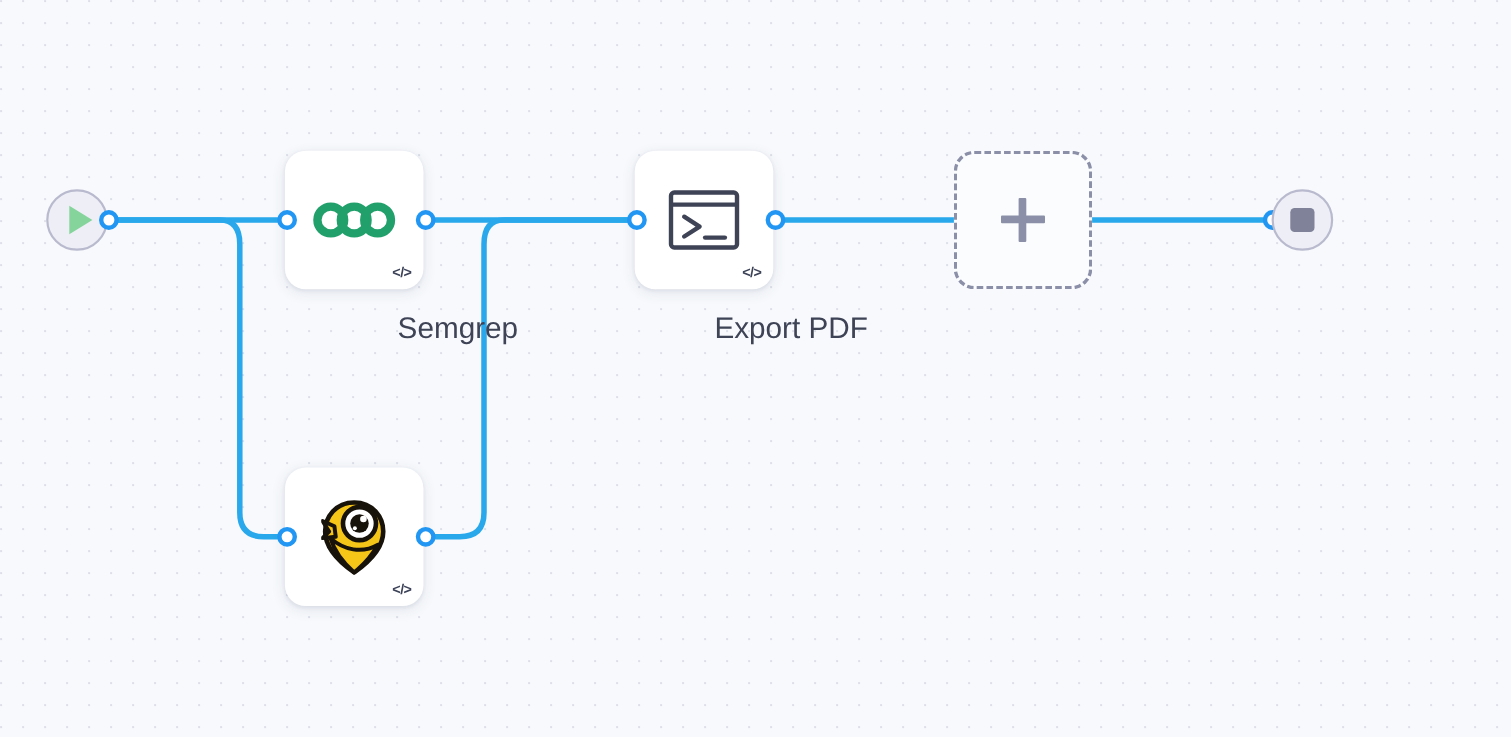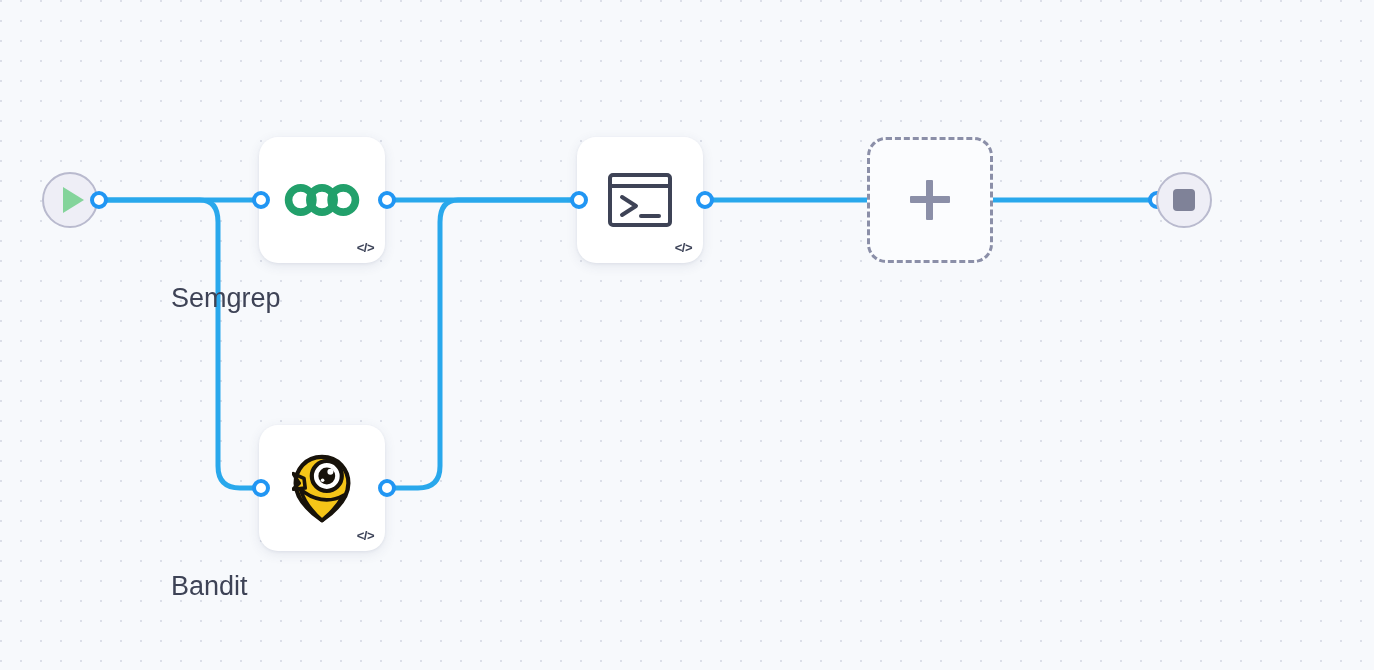--- a/index.html
+++ b/index.html
@@ -90,21 +90,21 @@
     background: #8b8fa8;
     border-radius: 1px;
   }
   .plus-glyph::before { left: 0; top: 16px; width: 40px; height: 7px; }
   .plus-glyph::after  { top: 0; left: 16px; height: 40px; width: 7px; }
 
   
   .step-label {
     position: absolute;
     width: 300px;
-    text-align: left;
+    text-align: right;
     font-size: 27px;
     color: #3e4356;
     white-space: nowrap;
   }
   .step-label.muted { color: #666b80; }
 
   
   .port {
     position: absolute;
     width: 18px;
@@ -160,33 +160,33 @@
 
       <circle cx="58" cy="40" r="25" fill="#ffffff" stroke="#17120a" stroke-width="7"></circle>
       <circle cx="58" cy="40" r="14" fill="#17120a"></circle>
       <circle cx="64" cy="33" r="5" fill="#ffffff"></circle>
       <circle cx="51" cy="47" r="3" fill="#ffffff"></circle>
     </svg>
     <span class="code-badge">&lt;/&gt;</span>
   </div>
   <div class="port" style="left:252px; top:479px;"></div>
   <div class="port" style="left:378px; top:479px;"></div>
-  <div class="step-label" style="left:171px; top:571px;">Bandit</div>
 
   <div class="step" style="left:577px; top:137px;">
     <svg width="66" height="56" viewBox="0 0 66 56">
       <rect x="3" y="3" width="60" height="50" rx="3" fill="#ffffff" stroke="#3e4356" stroke-width="4"></rect>
       <line x1="3" y1="14" x2="63" y2="14" stroke="#3e4356" stroke-width="4"></line>
       <polyline points="15,25 29,34 15,43" fill="none" stroke="#3e4356" stroke-width="4" stroke-linecap="round" stroke-linejoin="round"></polyline>
       <line x1="34" y1="44" x2="52" y2="44" stroke="#3e4356" stroke-width="4" stroke-linecap="round"></line>
     </svg>
     <span class="code-badge">&lt;/&gt;</span>
   </div>
   <div class="port" style="left:570px; top:191px;"></div>
   <div class="port" style="left:696px; top:191px;"></div>
+  <div class="step-label" style="left:489px; top:283px;">Export PDF</div>
 
   <div class="step dashed" style="left:867px; top:137px;">
     <div class="plus-glyph"></div>
   </div>
 
   <div class="port" style="left:1148px; top:191px;"></div>
   <div class="round-node" style="left:1156px; top:172px;">
     <div class="stop-glyph"></div>
   </div>
 

